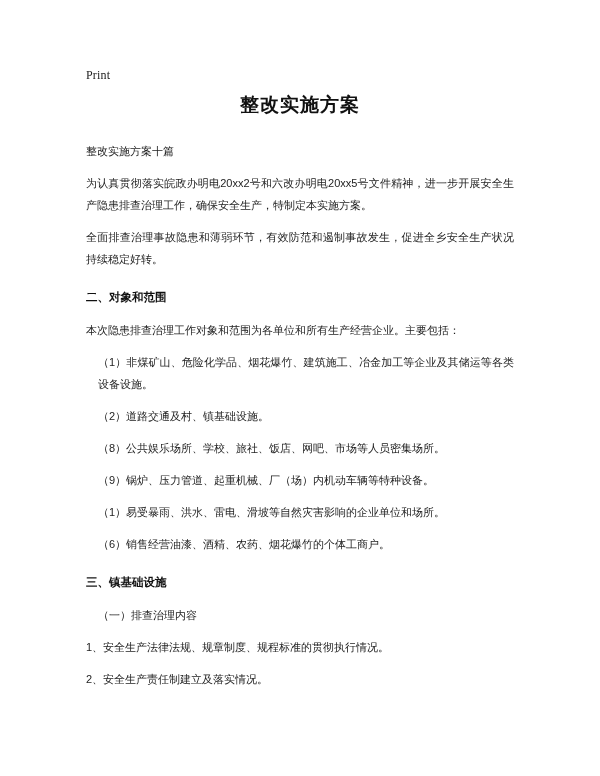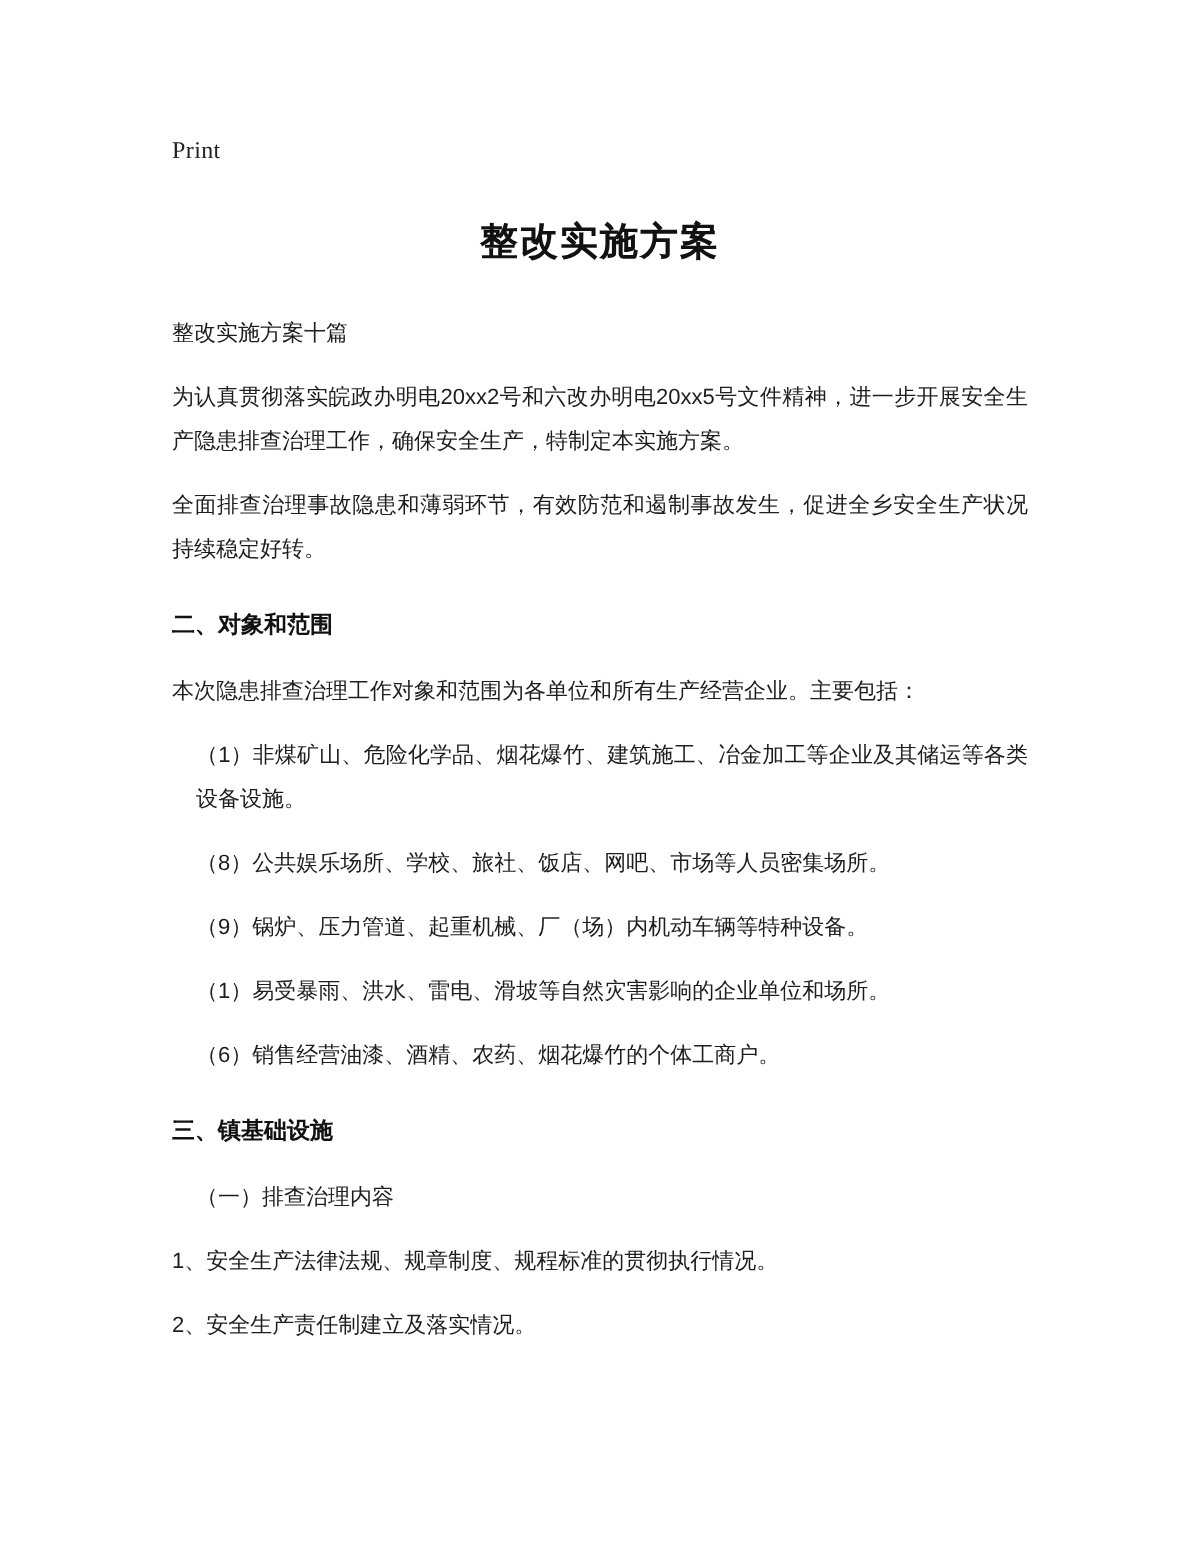--- a/index.html
+++ b/index.html
@@ -33,21 +33,21 @@
   .content {
     position: absolute;
     top: 92px;
     left: 86px;
     width: 428px;
   }
   .doc-title {
     font-size: 19px;
     font-weight: bold;
     text-align: center;
-    margin: 16px 0 22px 0;
+    margin: 0 0 22px 0;
     letter-spacing: 1px;
     color: #111;
   }
   .para {
     font-size: 11px;
     line-height: 2.0;
     margin: 0 0 10px 0;
     color: #1d1d1d;
     text-align: justify;
   }
@@ -84,20 +84,21 @@
     <p class="para">整改实施方案十篇</p>
 
 
     <p class="para">为认真贯彻落实皖政办明电20xx2号和六改办明电20xx5号文件精神，进一步开展安全生产隐患排查治理工作，确保安全生产，特制定本实施方案。</p>
 
     <p class="para">全面排查治理事故隐患和薄弱环节，有效防范和遏制事故发生，促进全乡安全生产状况持续稳定好转。</p>
 
     <h2 class="section-heading">二、对象和范围</h2>
     <p class="para">本次隐患排查治理工作对象和范围为各单位和所有生产经营企业。主要包括：</p>
     <p class="para indent">（1）非煤矿山、危险化学品、烟花爆竹、建筑施工、冶金加工等企业及其储运等各类设备设施。</p>
+    <p class="para indent">（2）道路交通及村、镇基础设施。</p>
     <p class="para indent">（8）公共娱乐场所、学校、旅社、饭店、网吧、市场等人员密集场所。</p>
     <p class="para indent">（9）锅炉、压力管道、起重机械、厂（场）内机动车辆等特种设备。</p>
     <p class="para indent">（1）易受暴雨、洪水、雷电、滑坡等自然灾害影响的企业单位和场所。</p>
     <p class="para indent">（6）销售经营油漆、酒精、农药、烟花爆竹的个体工商户。</p>
 
     <h2 class="section-heading">三、镇基础设施</h2>
     <p class="para indent">（一）排查治理内容</p>
     <p class="para">1、安全生产法律法规、规章制度、规程标准的贯彻执行情况。</p>
     <p class="para">2、安全生产责任制建立及落实情况。</p>
 

